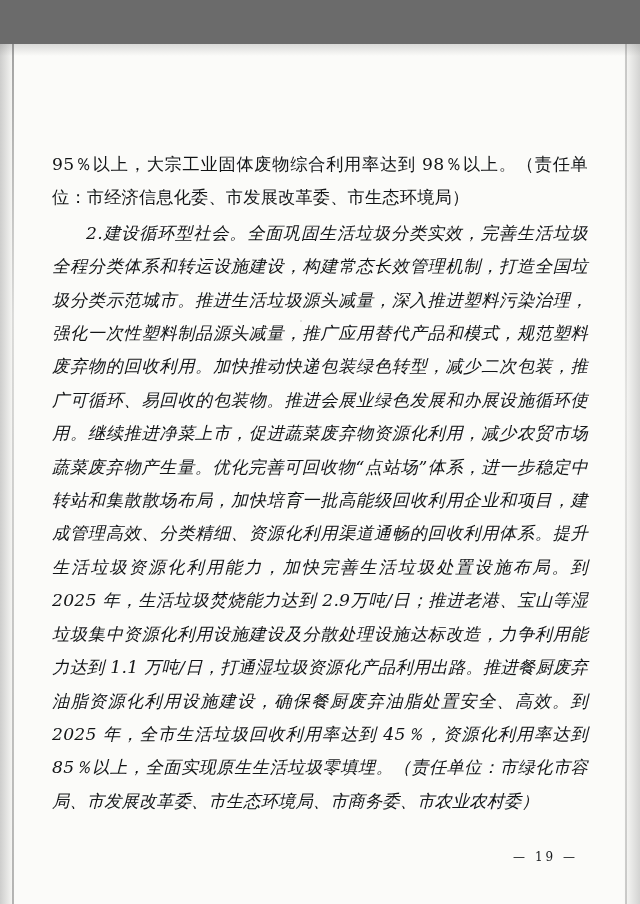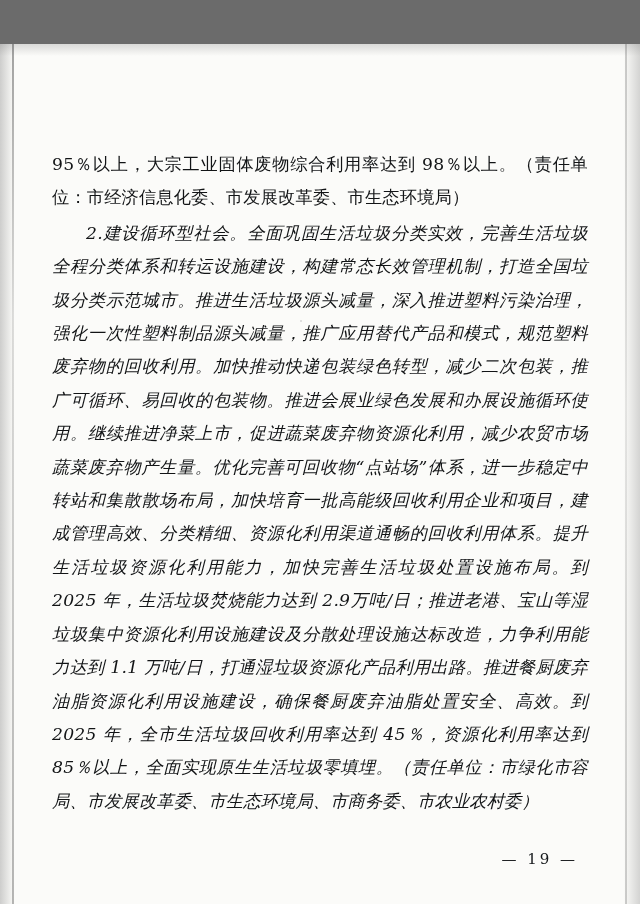--- a/index.html
+++ b/index.html
@@ -56,21 +56,21 @@
     margin: 0;
   }
   .para + .para { margin-top: 2px; font-style: italic; }
   .indent { text-indent: 34px; }
   #page-number {
     position: absolute;
     left: 0;
     right: 62px;
     top: 806px;
     text-align: right;
-    font-size: 15px;
+    font-size: 12px;
     color: #15181b;
     letter-spacing: 3px;
     font-family: "DejaVu Serif", "Liberation Serif", serif;
   }
   
   .speck {
     position: absolute;
     background: rgba(110,110,110,0.25);
     border-radius: 50%;
   }

